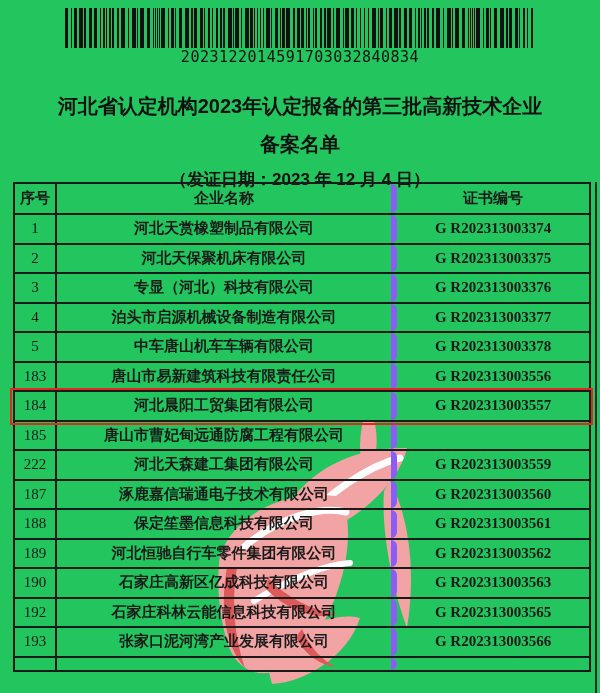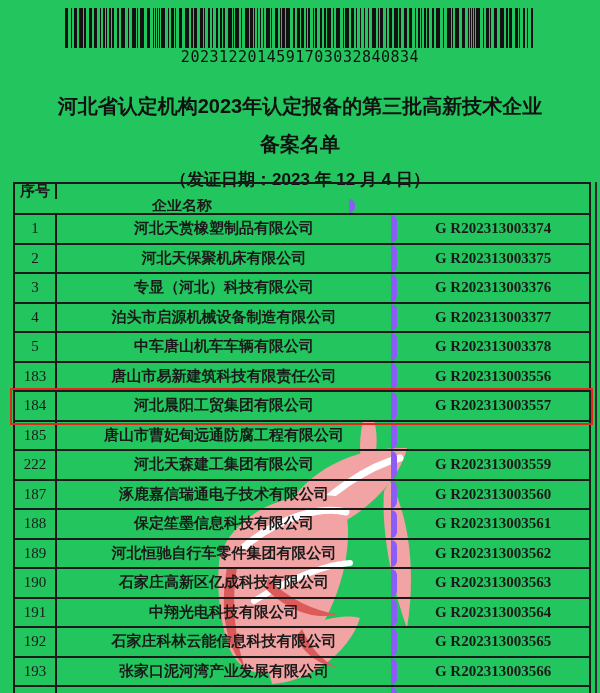--- a/index.html
+++ b/index.html
@@ -26,21 +26,21 @@
   .title2{top:110px;font-size:20px;}
   .date-line{top:147px;font-size:17px;}
   
   .watermark{position:absolute;left:210px;top:415px;z-index:0;pointer-events:none;}
   
   .tbl{
     position:absolute;left:13px;top:182px;width:578px;z-index:1;
     border:2px solid #1a1a1a;box-sizing:border-box;background:transparent;
   }
   .row{display:flex;height:29.5px;border-bottom:2px solid #1a1a1a;box-sizing:border-box;}
-  .row.header{height:31px;font-weight:700;flex-direction:column;}
+  .row.header{height:31px;font-weight:700;}
   .row.partial{height:12px;border-bottom:none;}
   .cell{
     display:flex;align-items:center;justify-content:center;
     box-sizing:border-box;font-size:15px;background:transparent;
     white-space:nowrap;overflow:hidden;
   }
   .c1{width:42px;border-right:2px solid #1a1a1a;}
   .c2{width:340px;border-right:6px solid #8b5cf6;font-weight:700;border-radius:6px;}
   .c3{flex:1;}
   .row.header .c2{font-weight:700;}
@@ -267,25 +267,20 @@
           <div class="cell c1">189</div>
           <div class="cell c2">河北恒驰自行车零件集团有限公司</div>
           <div class="cell c3 cert">G R202313003562</div>
         </div>
         <div class="row">
           <div class="cell c1">190</div>
           <div class="cell c2">石家庄高新区亿成科技有限公司</div>
           <div class="cell c3 cert">G R202313003563</div>
         </div>
         <div class="row">
-          <div class="cell c1">191</div>
-          <div class="cell c2">中翔光电科技有限公司</div>
-          <div class="cell c3 cert">G R202313003564</div>
-        </div>
-        <div class="row">
           <div class="cell c1">192</div>
           <div class="cell c2">石家庄科林云能信息科技有限公司</div>
           <div class="cell c3 cert">G R202313003565</div>
         </div>
         <div class="row">
           <div class="cell c1">193</div>
           <div class="cell c2">张家口泥河湾产业发展有限公司</div>
           <div class="cell c3 cert">G R202313003566</div>
         </div>
       </div>

